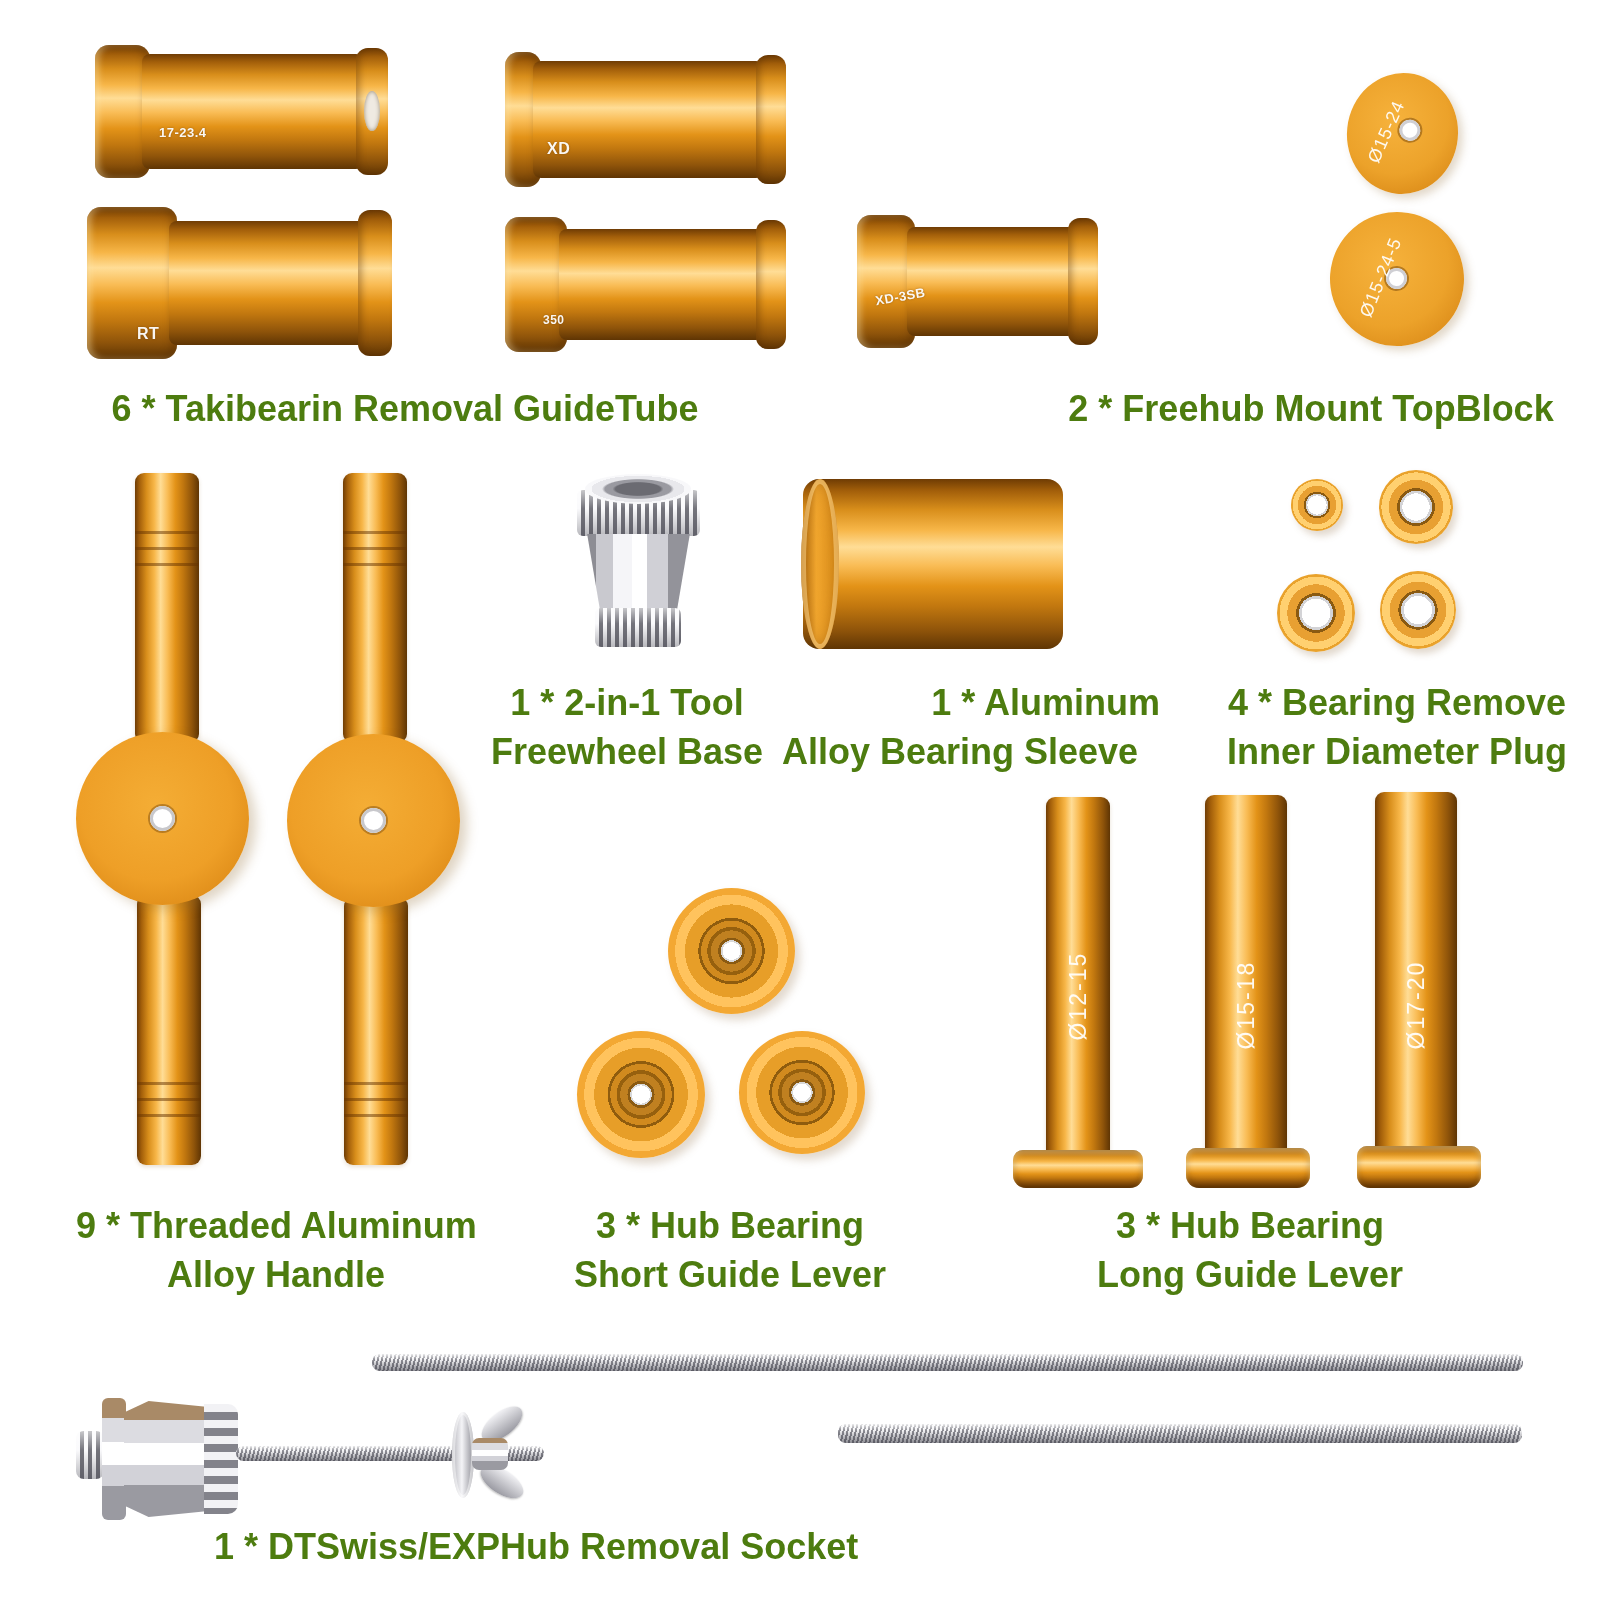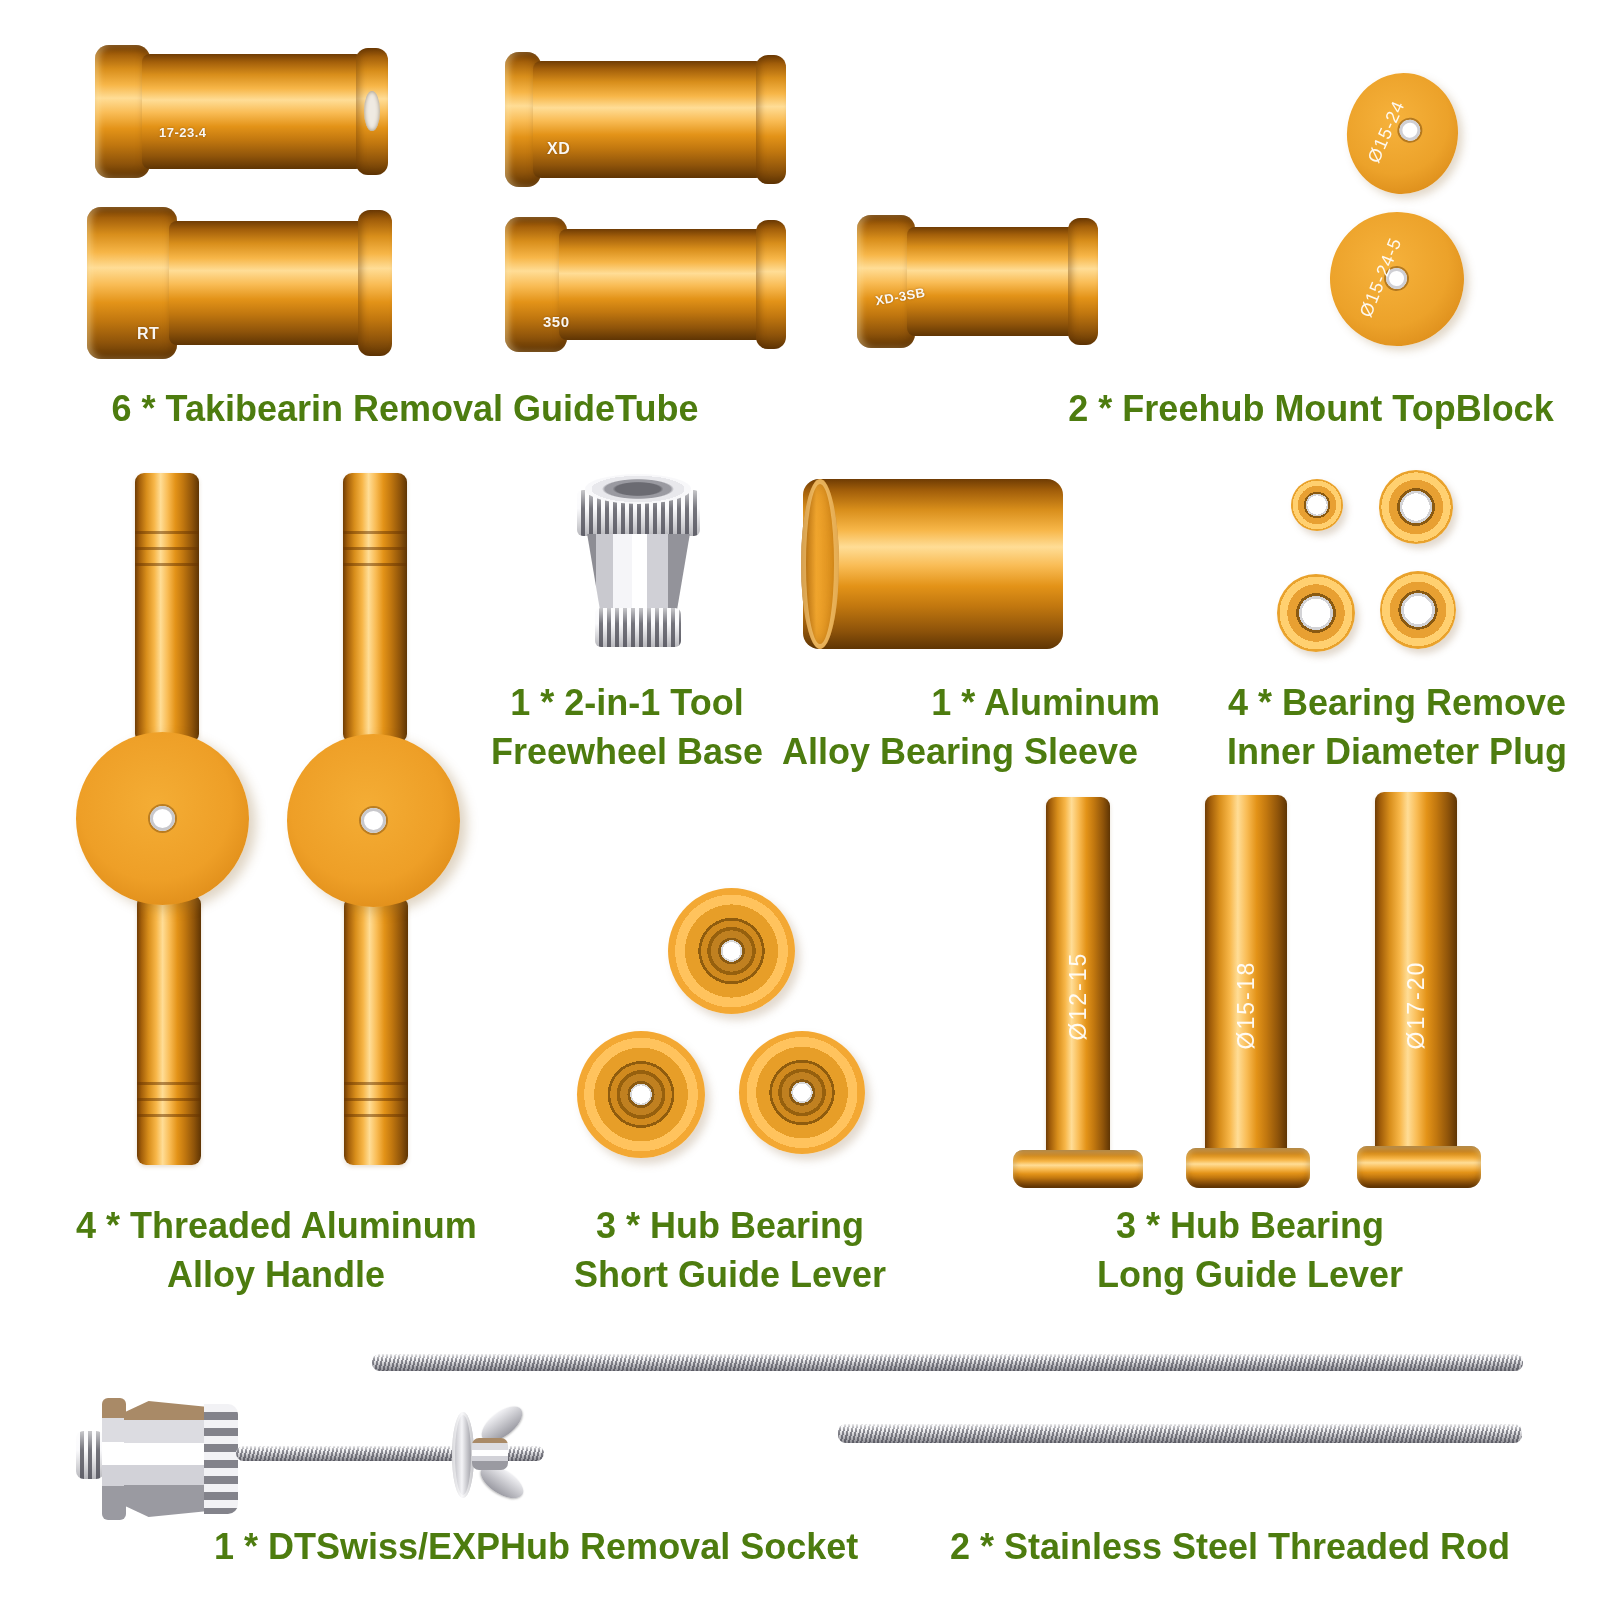--- a/index.html
+++ b/index.html
@@ -109,21 +109,21 @@
     <div class="fl gv"></div>
     <div class="barrel gv"></div>
     <div class="fr gv"></div>
     <div class="engv" style="left:42px;top:88px;font-size:16px;">XD</div>
   </div>
 
   <div class="spool" style="left:505px;top:217px;width:281px;height:135px;--flw:62px;--frw:30px;--bi:12px;">
     <div class="fl gv"></div>
     <div class="barrel gv"></div>
     <div class="fr gv"></div>
-    <div class="engv" style="left:38px;top:96px;font-size:15px;">350</div>
+    <div class="engv" style="left:38px;top:96px;font-size:12px;">350</div>
   </div>
 
 
   <div class="spool" style="left:857px;top:215px;width:241px;height:133px;--flw:58px;--frw:30px;--bi:12px;">
     <div class="fl gv"></div>
     <div class="barrel gv"></div>
     <div class="fr gv"></div>
     <div class="engv" style="left:18px;top:74px;font-size:13px;transform:rotate(-10deg);">XD-3SB</div>
   </div>
 
@@ -206,21 +206,21 @@
     <div class="lflange gv" style="left:1186px;top:1148px;width:124px;height:40px;"></div>
     <div class="veng" style="left:1205px;top:995px;width:82px;">Ø15-18</div>
   </div>
   <div style="left:0;top:0;width:0;height:0;">
     <div class="vrod gh" style="left:1375px;top:792px;width:82px;height:365px;"></div>
     <div class="lflange gv" style="left:1357px;top:1146px;width:124px;height:42px;"></div>
     <div class="veng" style="left:1375px;top:995px;width:82px;">Ø17-20</div>
   </div>
 
   <div class="lab" style="left:76px;top:1201px;width:400px;">
-    <div style="position:static;">4 * Threaded Aluminum</div>
+    <div style="position:static;">9 * Threaded Aluminum</div>
     <div style="position:static;">Alloy Handle</div>
   </div>
   <div class="lab" style="left:530px;top:1201px;width:400px;">
     <div style="position:static;">3 * Hub Bearing</div>
     <div style="position:static;">Short Guide Lever</div>
   </div>
   <div class="lab" style="left:1050px;top:1201px;width:400px;">
     <div style="position:static;">3 * Hub Bearing</div>
     <div style="position:static;">Long Guide Lever</div>
   </div>
@@ -234,15 +234,14 @@
     <div class="silv" style="left:124px;top:1401px;width:82px;height:116px;clip-path:polygon(0 10%,30% 0,100% 5%,100% 95%,30% 100%,0 90%);"></div>
     <div class="crown" style="left:204px;top:1404px;width:34px;height:110px;"></div>
     <div class="thread" style="left:236px;top:1446px;width:308px;height:15px;"></div>
     <div class="washer" style="left:452px;top:1412px;width:22px;height:86px;"></div>
     <div class="wing" style="left:478px;top:1412px;transform:rotate(-35deg);"></div>
     <div class="wing" style="left:478px;top:1470px;transform:rotate(35deg);"></div>
     <div class="silv" style="left:472px;top:1438px;width:36px;height:32px;border-radius:7px;"></div>
   </div>
 
   <div class="lab" style="left:214px;top:1522px;width:600px;">1 * DTSwiss/EXPHub Removal Socket</div>
-  <div class="lab" style="left:930px;top:1522px;width:600px;">2 * Stainless Steel Threaded Rod</div>
 
 </div>
 
 </body></html>

